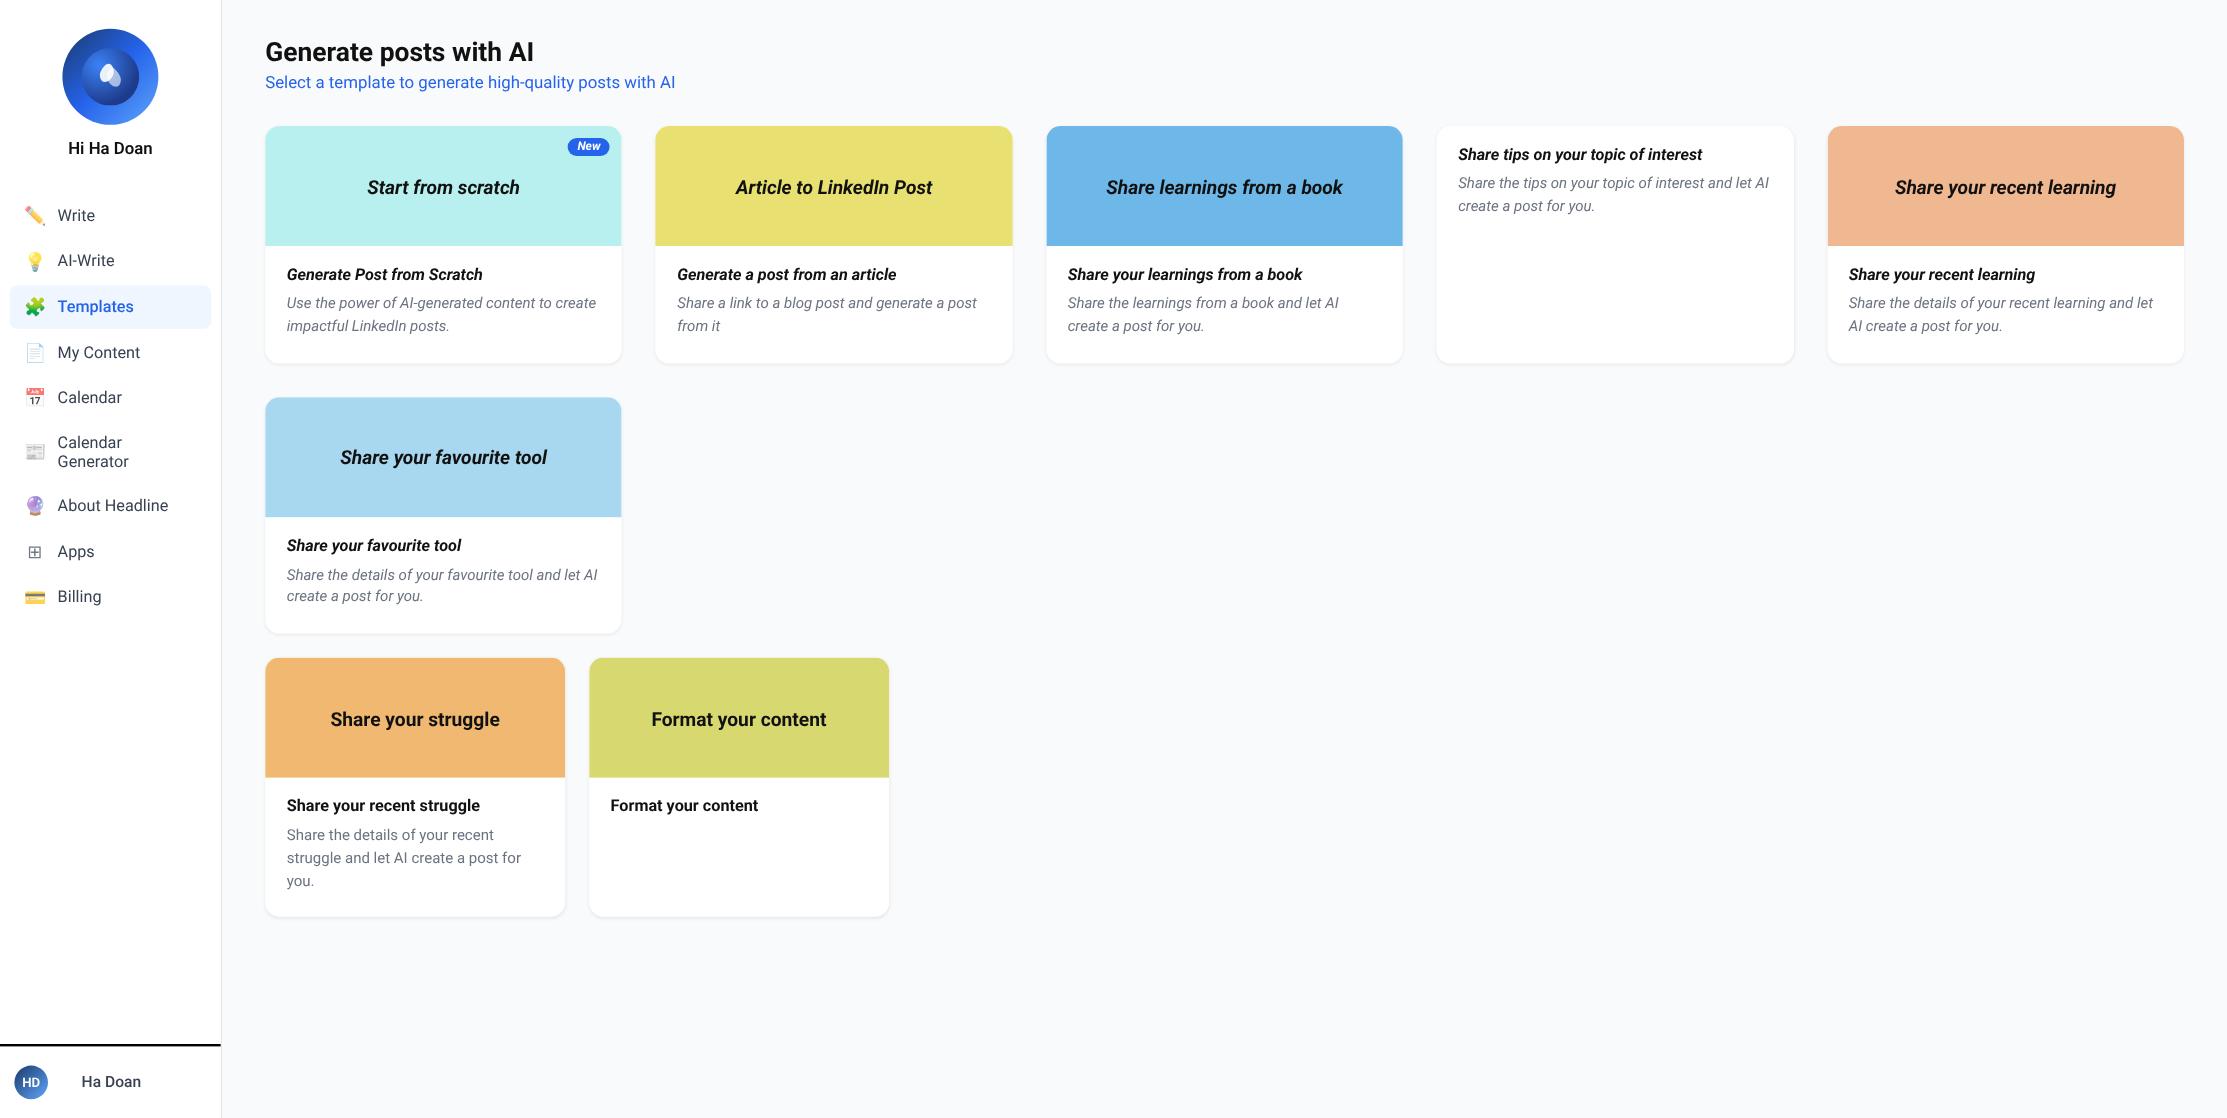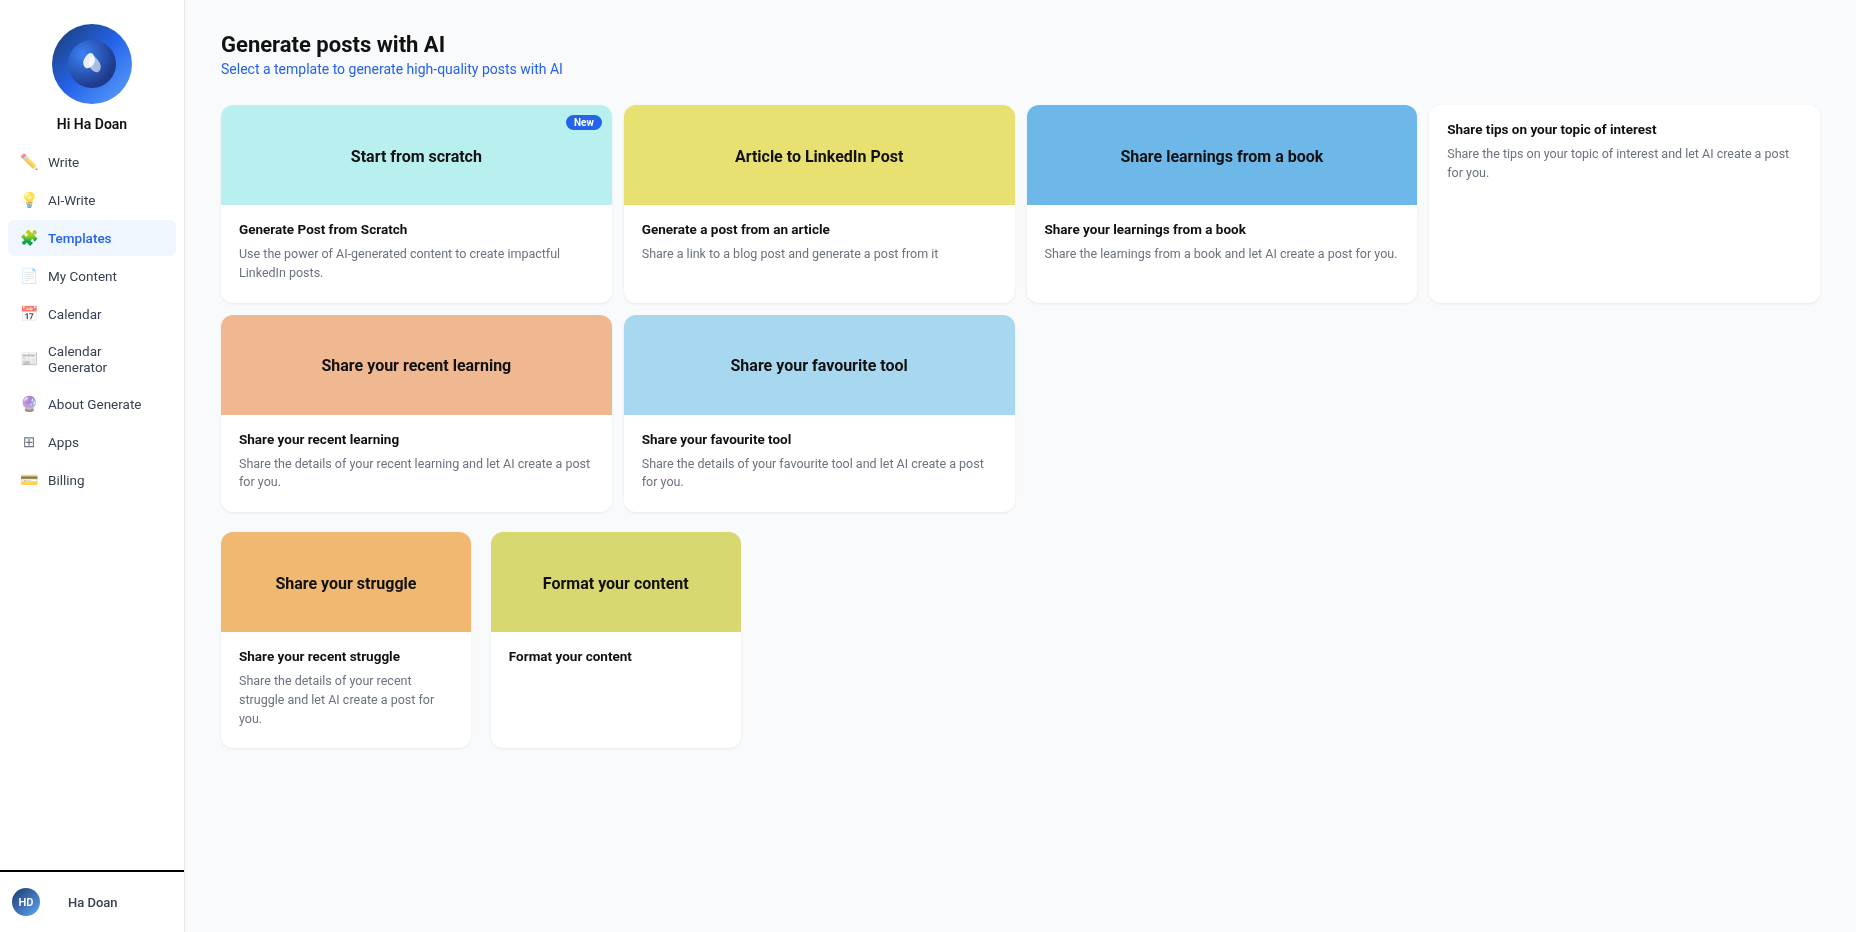--- a/index.html
+++ b/index.html
@@ -28,21 +28,21 @@
       position: relative;
       overflow: hidden;
     }
     .sidebar-logo svg {
       width: 48px; height: 48px;
     }
     .sidebar-username {
       font-size: 14px;
       font-weight: 600;
       color: #111;
-      margin-bottom: 12px;
+      margin-bottom: 30px;
       text-align: center;
     }
     .sidebar-nav {
       width: 100%;
       padding: 0 8px;
       flex: 1;
     }
     .sidebar-item {
       display: flex;
       align-items: center;
@@ -90,23 +90,24 @@
     .page-subtitle {
       font-size: 14px;
       color: #6b7280;
       margin-bottom: 28px;
     }
     .page-subtitle span { color: #2563eb; }
 
     
     .templates-grid {
       display: grid;
-      grid-template-columns: repeat(4, 1fr);
-      gap: 12px;
+      grid-template-columns: repeat(5, 1fr);
+      gap: 28px;
       margin-bottom: 20px;
+      font-style: italic;
     }
     .templates-row2 {
       display: grid;
       grid-template-columns: repeat(6, 1fr);
       gap: 20px;
     }
 
     .template-card {
       background: #fff;
       border-radius: 12px;
@@ -213,21 +214,21 @@
       <div class="sidebar-item">
         <span class="sidebar-item-icon">📅</span>
     <span>Calendar</span>
       </div>
       <div class="sidebar-item">
         <span class="sidebar-item-icon">📰</span>
     <span>Calendar Generator</span>
       </div>
       <div class="sidebar-item">
         <span class="sidebar-item-icon">🔮</span>
-    <span>About Generate</span>
+    <span>About Headline</span>
       </div>
       <div class="sidebar-item">
         <span class="sidebar-item-icon">⊞</span>
     <span>Apps</span>
       </div>
       <div class="sidebar-item">
         <span class="sidebar-item-icon">💳</span>
     <span>Billing</span>
       </div>
     </nav>

